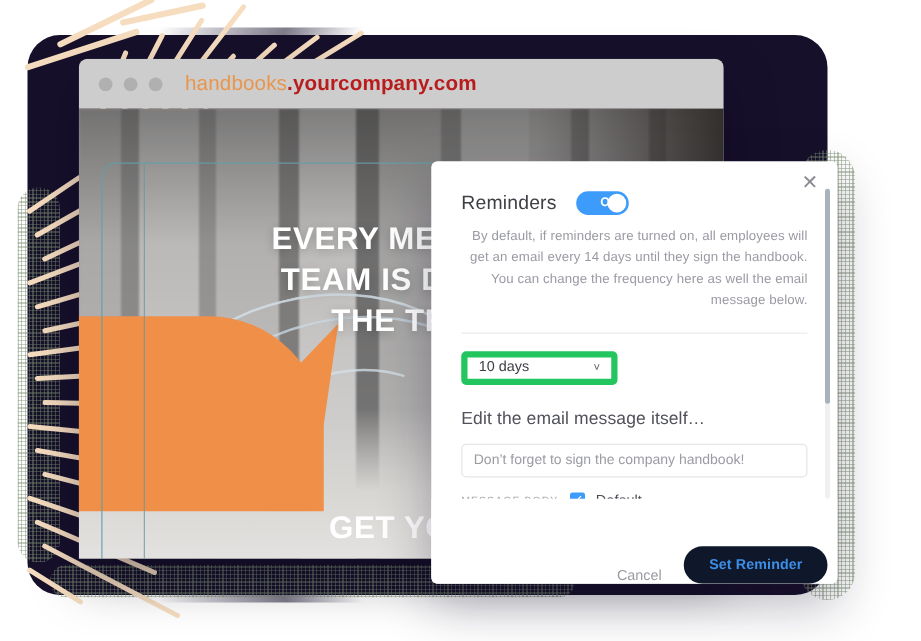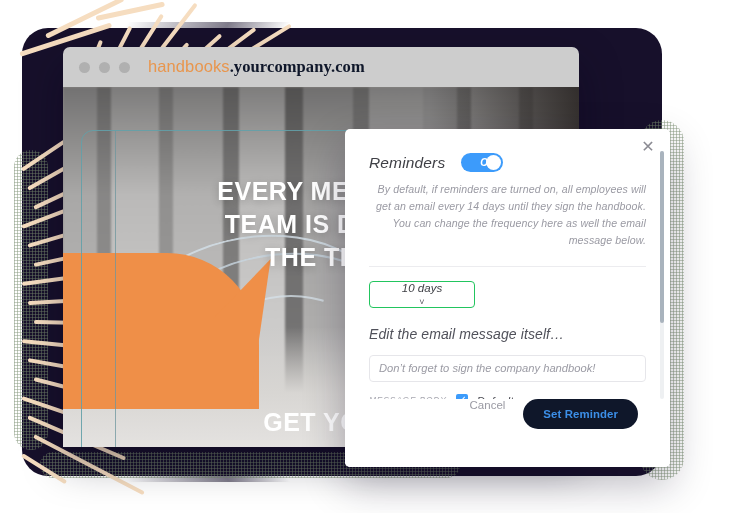--- a/index.html
+++ b/index.html
@@ -64,21 +64,21 @@
     padding-left: 16px;
   }
   .dots { display: flex; gap: 9px; margin-right: 18px; }
   .dot { width: 11px; height: 11px; border-radius: 50%; background: #b0b0b0; }
   .url {
     font-size: 16.5px;
     letter-spacing: .1px;
     white-space: nowrap;
   }
   .url .host { color: #e8964e; }
-  .url .rest { color: #0f172a; font-weight: 600; font-family: Liberation Serif, serif; }
+  .url .rest { color: #b91c1c; font-weight: 600; }
 
   .viewport {
     position: relative;
     height: 360px;
     overflow: hidden;
     background: #8e8b88;
   }
   
   .photo {
     position: absolute; inset: 0;
@@ -168,21 +168,21 @@
     overflow: hidden;
   }
   .modal-close {
     position: absolute; right: 12px; top: 8px;
     width: 20px; height: 20px;
     color: #8b8b93;
     font-size: 16px; line-height: 20px; text-align: center;
     cursor: pointer;
     font-family: "Liberation Sans", sans-serif;
   }
-  .modal-body { padding: 24px 24px 0 24px; font-style: italic; }
+  .modal-body { padding: 24px 24px 0 24px; }
 
   .m-head { display: flex; align-items: center; gap: 16px; margin-bottom: 9px; }
   .m-title { font-size: 15.5px; color: #3f4046; letter-spacing: .15px; }
 
   .toggle {
     width: 42px; height: 19px;
     background: #3c9bfb;
     border-radius: 12px;
     position: relative;
     display: flex; align-items: center;
@@ -208,29 +208,28 @@
   .divider { height: 1px; background: #ececef; margin: 0 0 14px 0; }
 
   .field-label {
     font-size: 8.4px;
     letter-spacing: .85px;
     color: #a6a6af;
     text-transform: uppercase;
     margin-bottom: 6px;
   }
   .select {
-    width: 106px; height: 27px;
-    border: 1px solid #22c55e;
+    width: 125px; height: 27px;
+    border: 5px solid #22c55e;
     border-radius: 4px;
     display: flex; align-items: center; justify-content: space-between;
     padding: 0 9px;
     font-size: 11.5px; color: #3f4046;
     cursor: pointer;
     background: #fff;
-    flex-direction: column;
   }
   .chev { color: #55565d; font-size: 9px; line-height: 1; }
 
   .m-sub {
     font-size: 14px; color: #50515a;
     margin: 18px 0 13px 0; letter-spacing: .1px;
   }
 
   .row { display: flex; align-items: center; gap: 9px; margin-bottom: 9px; }
   .row .field-label { margin-bottom: 0; }
@@ -252,22 +251,22 @@
     border: 1px solid #e6e6ea; border-radius: 4px;
     display: flex; align-items: center; padding: 0 9px;
     font-size: 11.2px; color: #9b9ba4;
     margin-bottom: 12px; background: #fff;
   }
   .divider-2 { height: 1px; background: #ececef; margin: 8px 0 0 0; }
 
   .footer {
     position: absolute; left: 0; right: 0; bottom: 0;
     height: 68px;
-    display: flex; align-items: flex-start; justify-content: flex-end;
-    gap: 18px; padding-right: 32px;
+    display: flex; align-items: flex-end; justify-content: flex-end;
+    gap: 18px; padding-right: 8px;
     background: #fff;
   }
   .cancel { font-size: 11.5px; color: #9a9aa3; cursor: pointer; }
   .primary-btn {
     background: #0f172a;
     color: #3c8fe8;
     font-size: 11.4px; font-weight: 700;
     padding: 9px 20px;
     border-radius: 16px;
     border: none; cursor: pointer;

